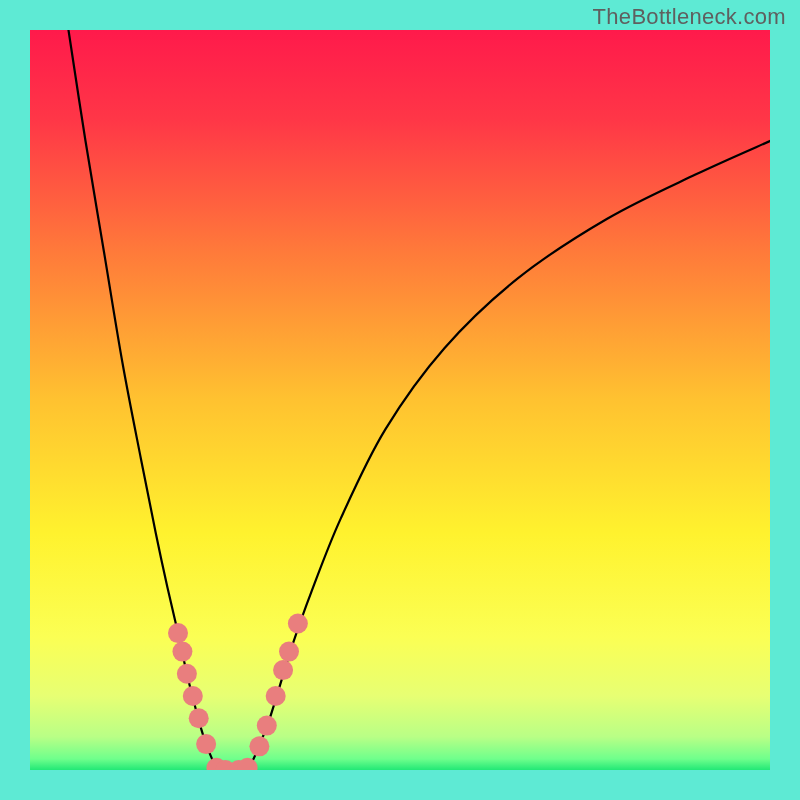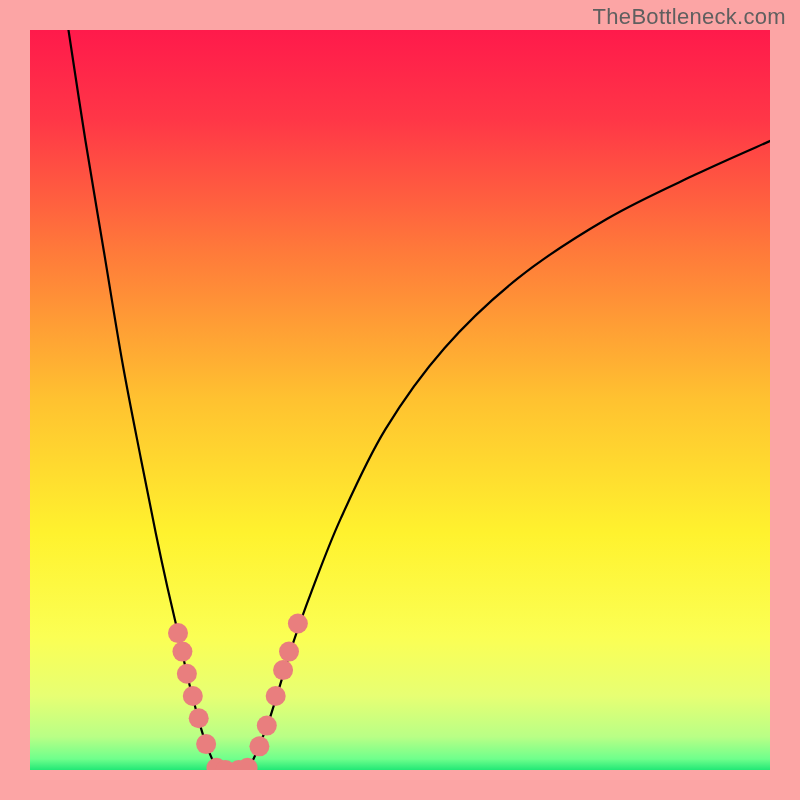--- a/index.html
+++ b/index.html
@@ -10,21 +10,21 @@
     overflow: hidden;
     background: #000;
     font-family: Arial, Helvetica, sans-serif;
   }
   .frame {
     position: absolute;
     top: 0;
     left: 0;
     width: 800px;
     height: 800px;
-    background: #fca5a5;
+    background: #5eead4;
   }
   .plot-area {
     position: absolute;
     top: 30px;
     left: 30px;
     width: 740px;
     height: 740px;
     overflow: hidden;
   }
   .gradient-bg {

